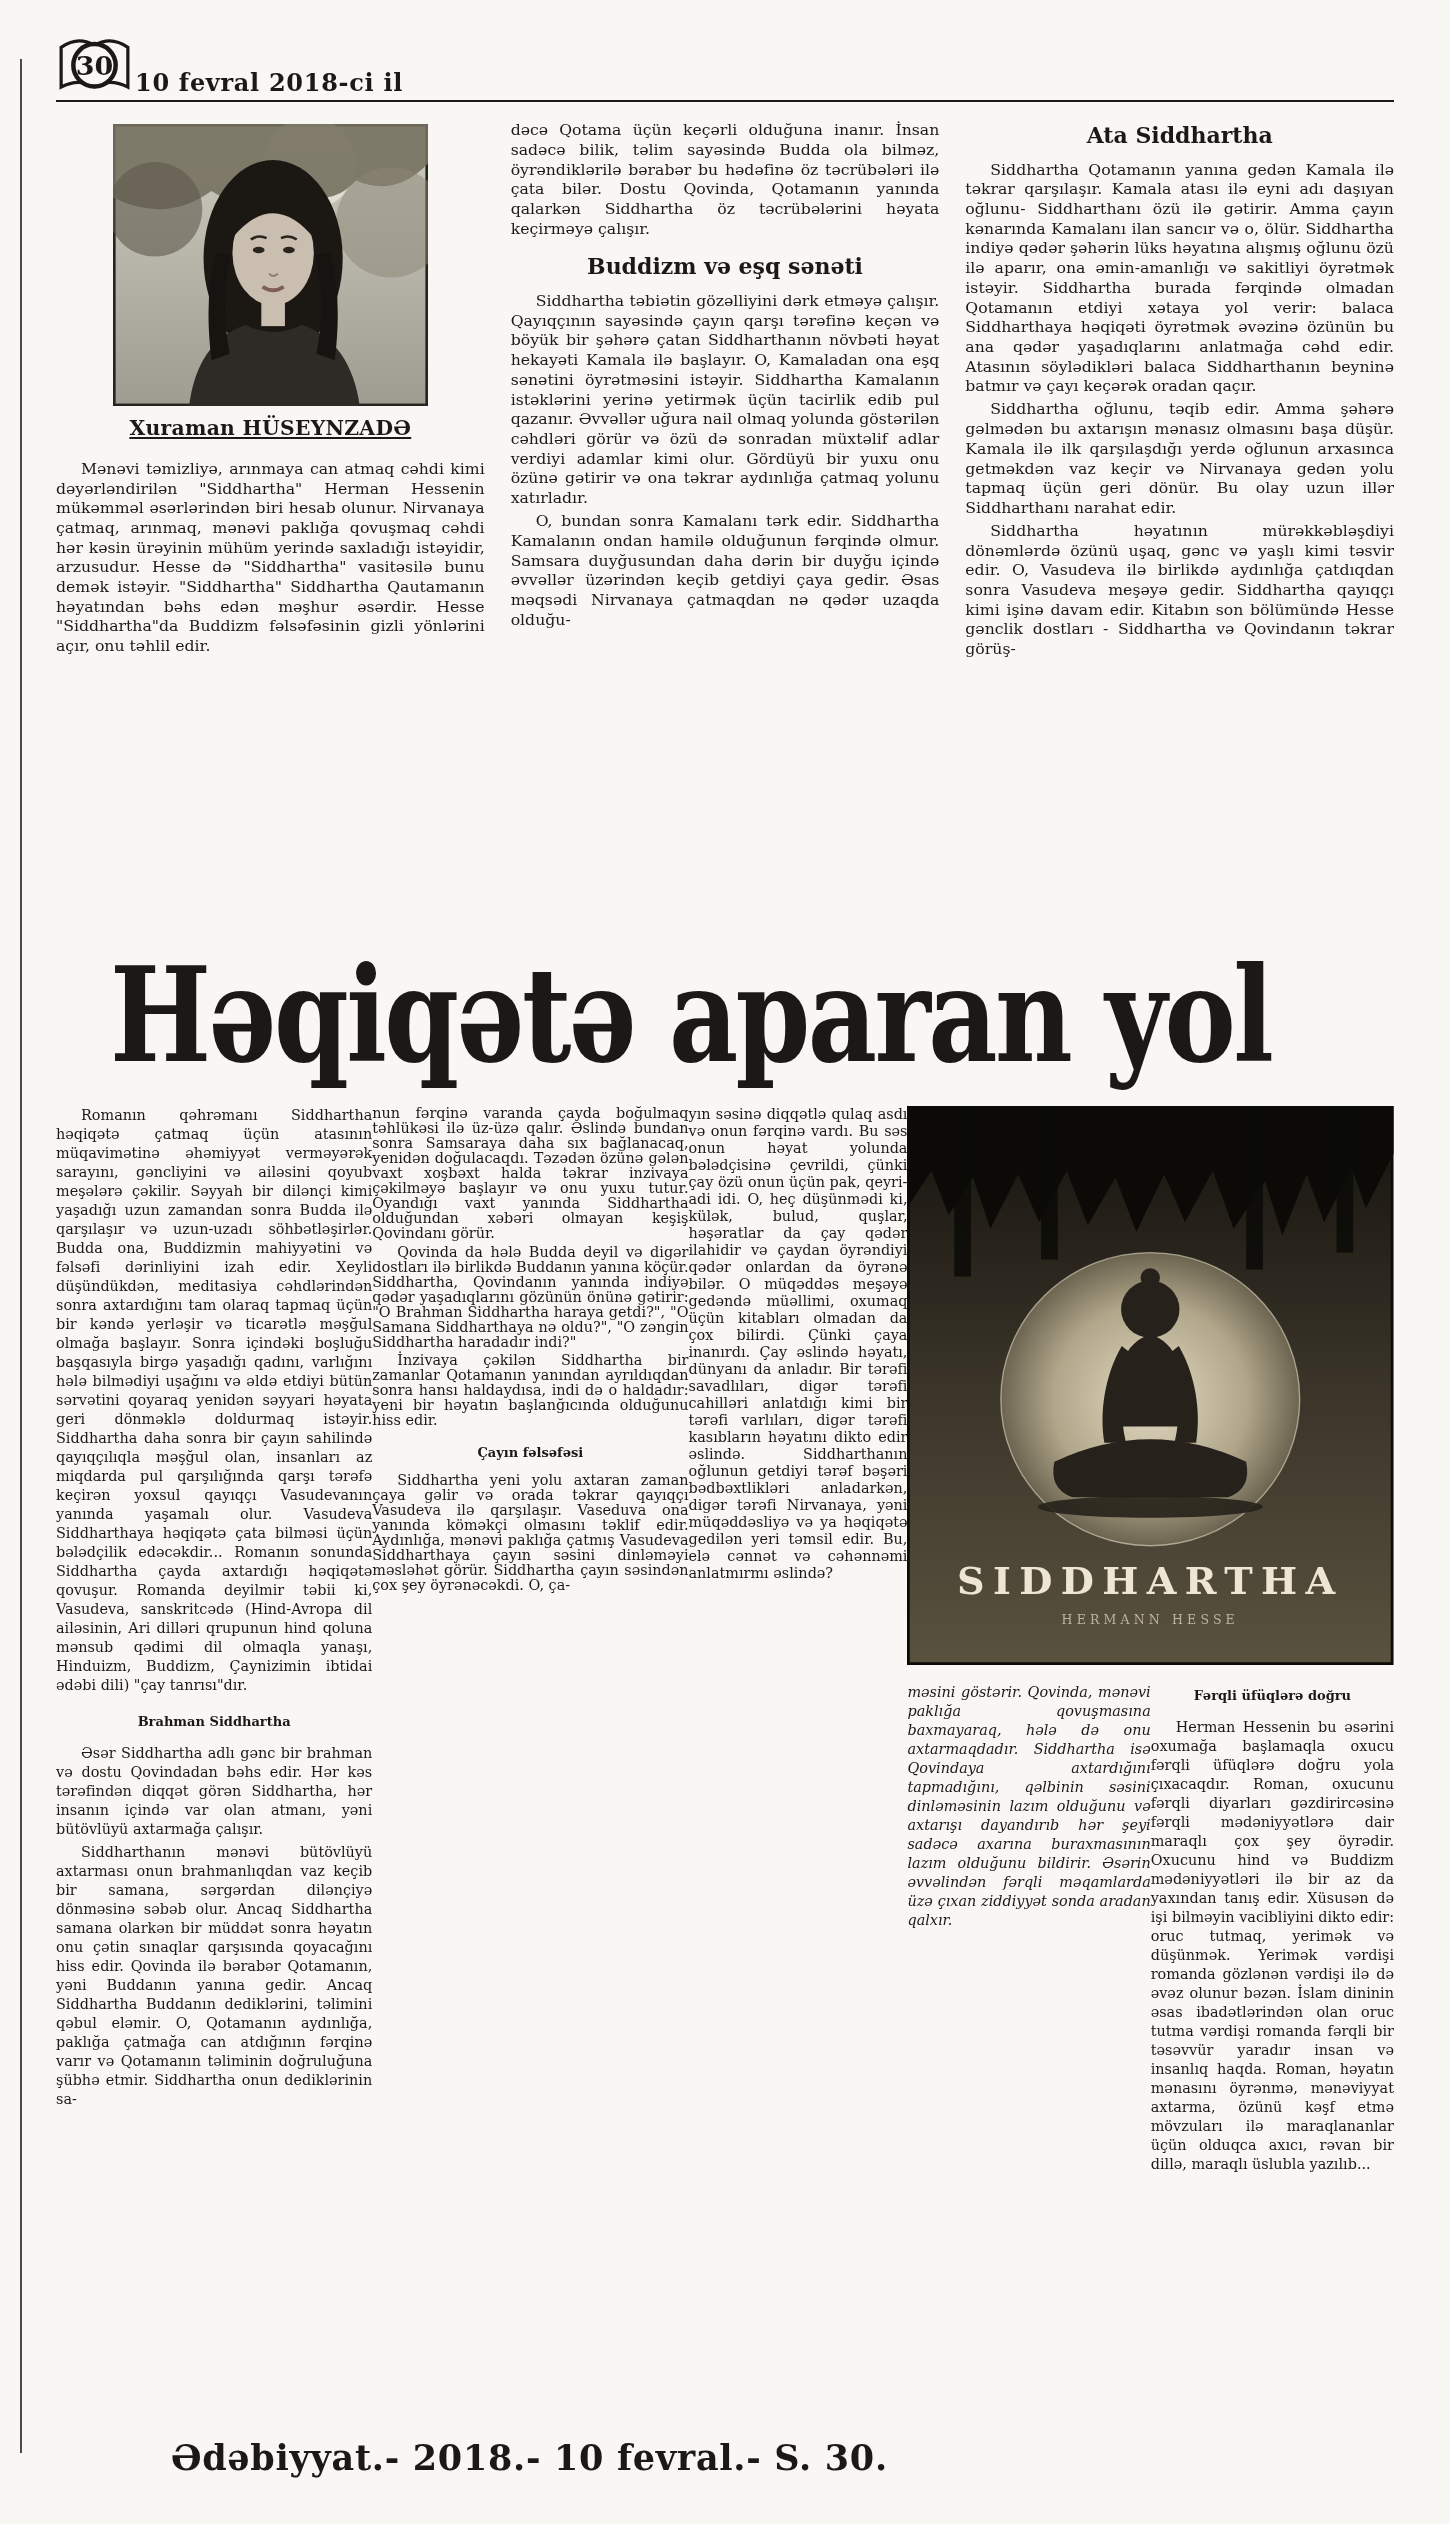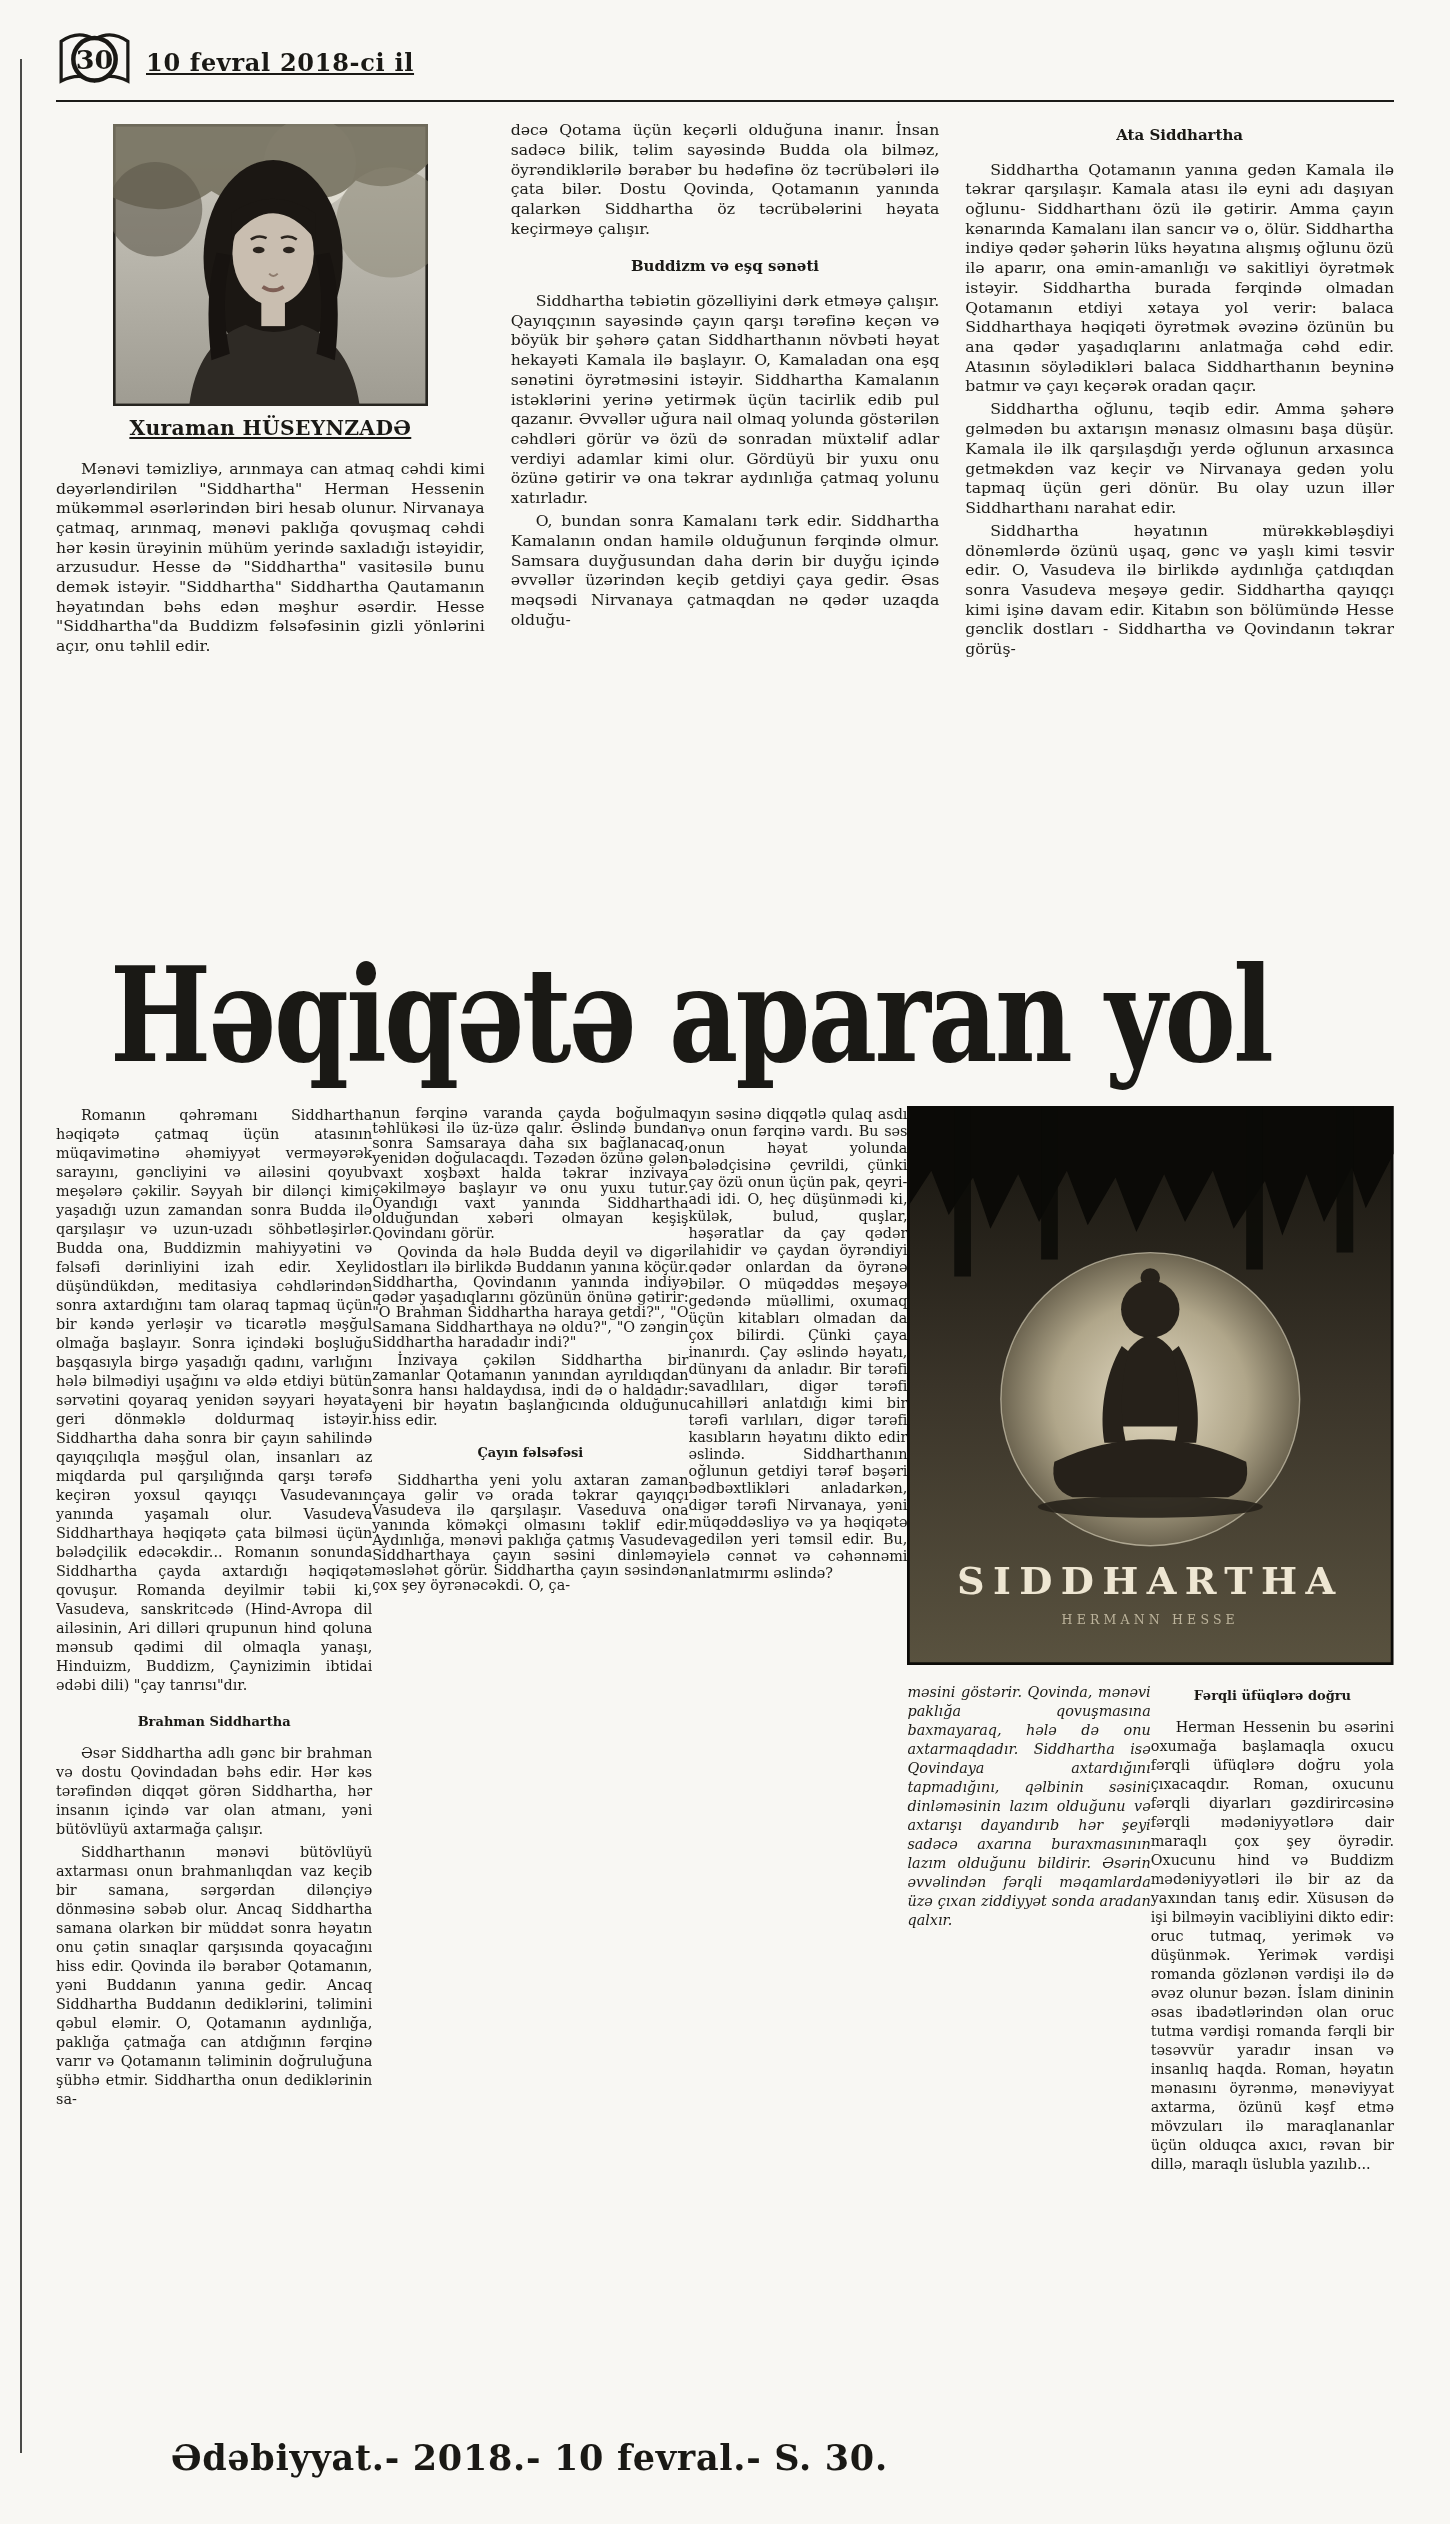--- a/index.html
+++ b/index.html
@@ -6,30 +6,30 @@
   html,body { background:#777; }
   .page{
     position:relative; width:1450px; height:2525px; margin:0 auto;
     background:#f8f7f3; color:#1a1915; overflow:hidden;
     font-family:"DejaVu Serif","Liberation Serif",serif;
   }
   .scan-edge{ position:absolute; left:19.7px; top:59px; bottom:72px; width:2px; background:#2c2b28; opacity:.85; }
   .inner{ padding:18.4px 56px 0 56px; }
 
   
-  .masthead{ display:flex; align-items:center; gap:13px; height:79px;text-decoration:underline; }
+  .masthead{ display:flex; align-items:flex-end; gap:2px; height:79px; }
   .booklogo{ width:77px; height:66px; flex:0 0 auto; }
   .booklogo svg{ display:block; width:100%; height:100%; }
   .date{ font-size:24px; font-weight:bold; letter-spacing:0.7px; padding-top:9.2px; }
   .toprule{ border-top:2px solid #1c1b18; margin-top:2.6px; }
 
   
   p{ text-indent:25px; margin-bottom:3.3px; }
   p.noind{ text-indent:0; }
-  .colhead{ font-weight:bold; text-align:center; font-size:15px; margin:18.4px 0 14.4px; }
+  .colhead{ font-weight:bold; text-align:center; font-size:22px; margin:18.4px 0 14.4px; }
   .colhead.first{ margin-top:5.2px; }
 
   
   .top-grid{
     display:grid; grid-template-columns:1fr 1fr 1fr; column-gap:26px;
     margin-top:18.4px; height:787px; overflow:hidden;
     font-size:15.7px; line-height:19.7px; text-align:justify;
   }
   figure.portrait{ width:315px; margin:3.9px auto 0; }
   figure.portrait svg{ display:block; width:100%; height:auto; }

